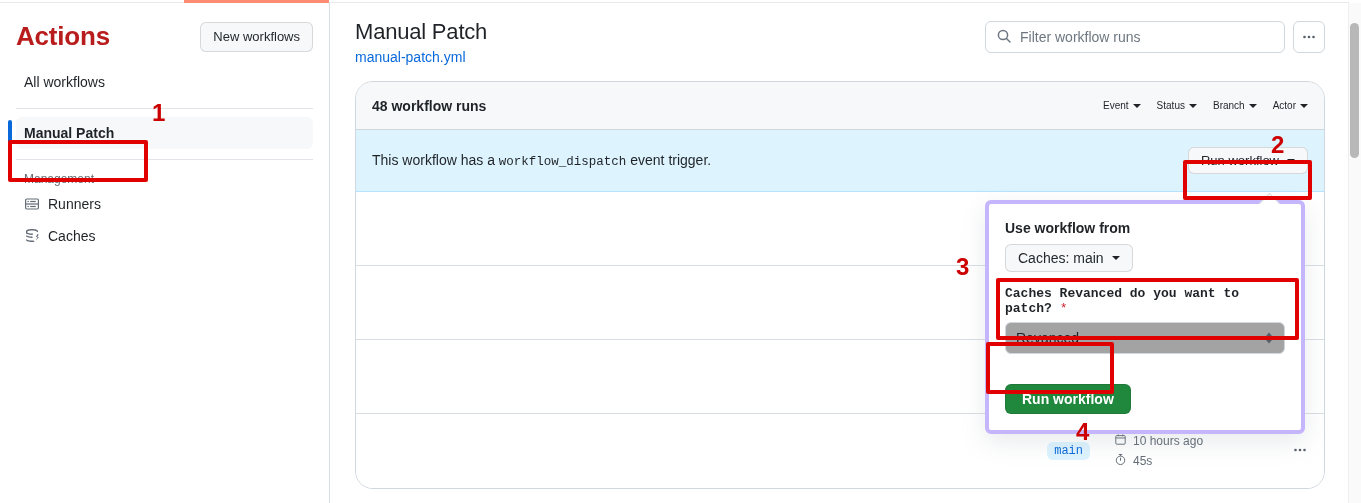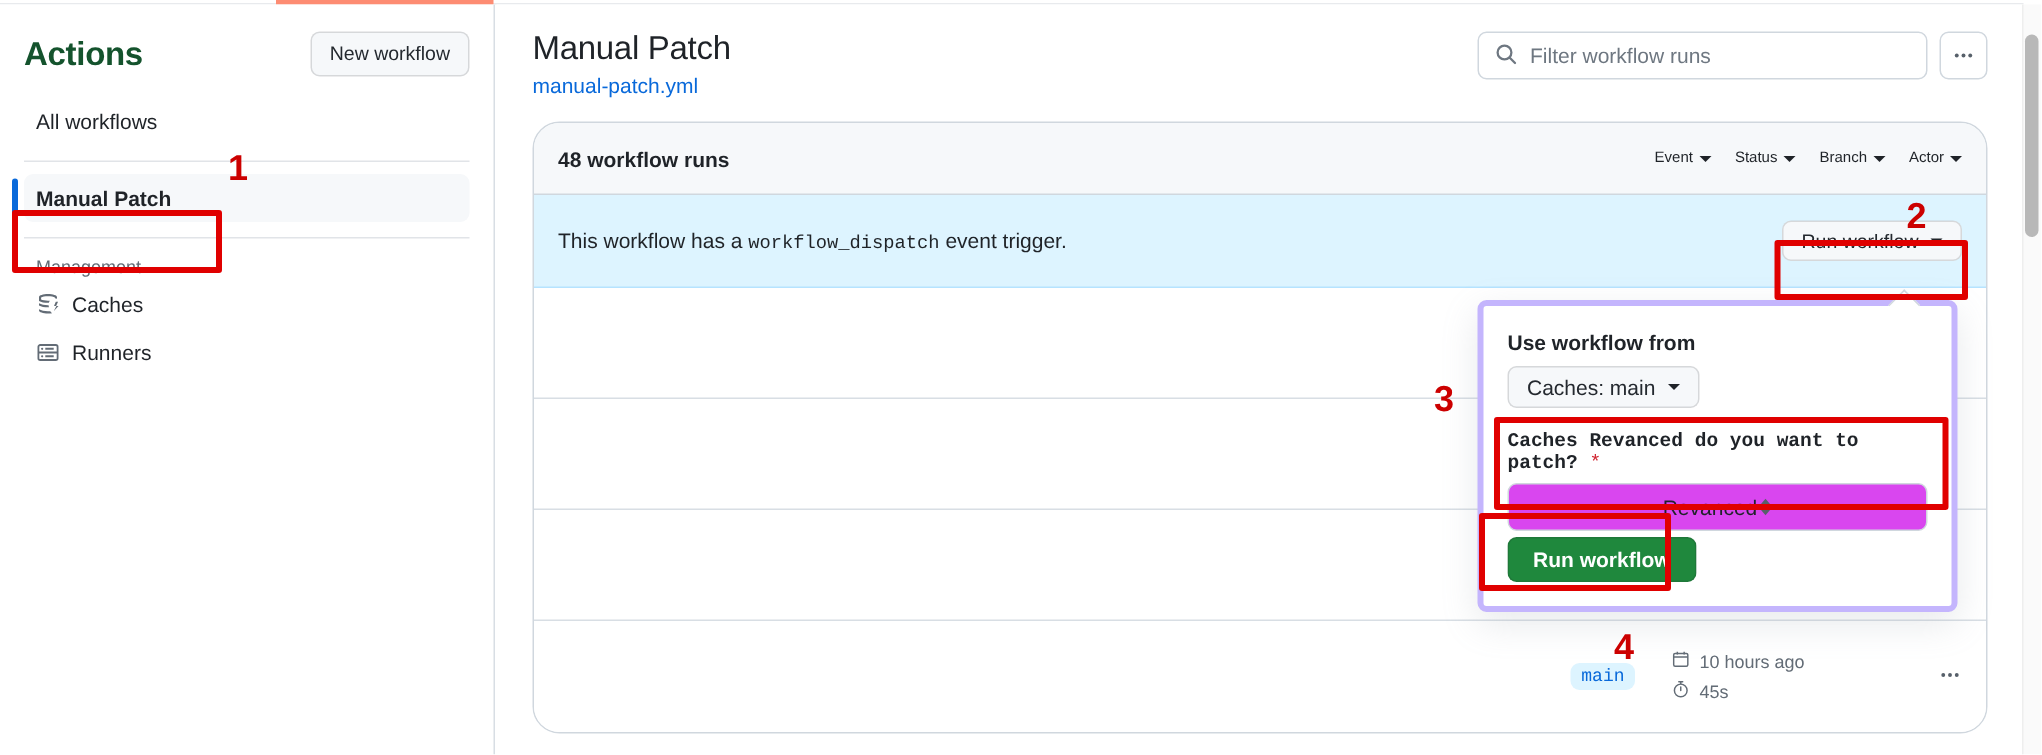--- a/index.html
+++ b/index.html
@@ -26,21 +26,21 @@
   
   .sidebar {
     position: absolute; left: 0; top: 3px; width: 330px; height: 500px;
     background: #ffffff; border-right: 1px solid #d8dee4;
     padding: 0 16px;
   }
   .sidebar-head {
     display: flex; align-items: center; justify-content: space-between;
     padding: 18px 0 14px 0;
   }
-  .sidebar-title { font-size: 22px; font-weight: 700; letter-spacing: -.2px; color: #14532d; }
+  .sidebar-title { font-size: 26px; font-weight: 700; letter-spacing: -.2px; color: #b91c1c; }
   .new-workflow-btn {
     border: 1px solid rgba(31,35,40,.15); border-radius: 6px;
     background: #f6f8fa; color: #24292f;
     font-size: 13px; padding: 5px 12px; line-height: 18px;
     font-family: "Liberation Sans", sans-serif; cursor: pointer;
   }
   .nav-item {
     display: flex; align-items: center; gap: 8px;
     height: 32px; padding: 0 8px; border-radius: 6px;
     font-size: 14px; color: #1f2328; cursor: pointer;
@@ -159,22 +159,22 @@
     cursor: pointer; margin-bottom: 14px;
   }
   .input-label {
     font-family: "Liberation Mono", monospace;
     font-size: 13px; font-weight: 700; color: #1f2328; margin-bottom: 6px;
     display: block;
   }
   .required-star { color: #cf222e; font-weight: 400; }
   .select-field {
     width: 100%; height: 32px; border: 1px solid #d0d7de; border-radius: 6px;
-    background: #d946ef; display: flex; align-items: center; justify-content: center;
-    padding: 0 10px; font-size: 14px; color: #1f2328; cursor: pointer; margin-bottom: 4px;
+    background: #a3a3a3; display: flex; align-items: center; justify-content: space-between;
+    padding: 0 10px; font-size: 14px; color: #1f2328; cursor: pointer; margin-bottom: 30px;
   }
   .updown { display: flex; flex-direction: column; gap: 2px; color: #57606a; }
   .green-btn {
     background: #1f883d; border: 1px solid rgba(31,35,40,.15);
     border-radius: 6px; color: #fff; font-size: 14px; font-weight: 600;
     padding: 6px 16px; cursor: pointer; font-family: "Liberation Sans", sans-serif;
   }
 
   
   .anno-box {
@@ -200,60 +200,60 @@
 <body>
 
 <div id="app">
 
   <div class="top-hairline"></div>
   <div class="top-progress"></div>
 
   <div class="sidebar">
     <div class="sidebar-head">
       <div class="sidebar-title">Actions</div>
-      <button class="new-workflow-btn">New workflow</button>
+      <button class="new-workflow-btn">New workflows</button>
     </div>
 
     <div class="nav-item">
       <span>All workflows</span>
     </div>
 
     <div class="nav-sep"></div>
 
 
     <div class="nav-item active">
       <span>Manual Patch</span>
     </div>
 
     <div class="nav-sep"></div>
 
     <div class="nav-group-label">Management</div>
-
-    <div class="nav-item">
-      <span class="nav-icon">
-        <svg width="16" height="16" viewBox="0 0 16 16" fill="currentColor" aria-hidden="true">
-          <path d="M2 3c0-1.1 2.7-2 6-2s6 .9 6 2v1.2c-.4-.2-.9-.3-1.4-.4V3.3C11.8 2.9 10.1 2.5 8 2.5S4.2 2.9 3.4 3.3v1.4C4.2 5.1 5.9 5.5 8 5.5c.4 0 .8 0 1.2 0-.3.4-.5.9-.6 1.4H8c-2.4 0-4.5-.5-6-1.3V3Zm0 4.2C3.5 8 5.6 8.5 8 8.5h.4c0 .5.1.9.3 1.4H8c-2.4 0-4.5-.5-6-1.3v-1.4Zm0 4C3.5 12 5.6 12.5 8 12.5h1.5c.3.5.7 1 1.2 1.3-.8.1-1.7.2-2.7.2-3.3 0-6-.9-6-2v-.8Z"></path>
-          <path d="M13.2 6.2 12 9h1.6l-1.8 3.5L15 9h-1.6l1.3-2.8h-1.5Z"></path>
-        </svg>
-      </span>
-      <span>Caches</span>
-    </div>
 
     <div class="nav-item">
       <span class="nav-icon">
         <svg width="16" height="16" viewBox="0 0 16 16" fill="none" stroke="currentColor" stroke-width="1.2" aria-hidden="true">
           <rect x="1.6" y="3" width="12.8" height="10" rx="1.2"></rect>
           <line x1="1.6" y1="8" x2="14.4" y2="8"></line>
           <circle cx="4.1" cy="5.5" r=".75" fill="currentColor" stroke="none"></circle>
           <line x1="6.2" y1="5.5" x2="11.8" y2="5.5"></line>
           <circle cx="4.1" cy="10.5" r=".75" fill="currentColor" stroke="none"></circle>
           <line x1="6.2" y1="10.5" x2="11.8" y2="10.5"></line>
         </svg>
       </span>
       <span>Runners</span>
+    </div>
+
+    <div class="nav-item">
+      <span class="nav-icon">
+        <svg width="16" height="16" viewBox="0 0 16 16" fill="currentColor" aria-hidden="true">
+          <path d="M2 3c0-1.1 2.7-2 6-2s6 .9 6 2v1.2c-.4-.2-.9-.3-1.4-.4V3.3C11.8 2.9 10.1 2.5 8 2.5S4.2 2.9 3.4 3.3v1.4C4.2 5.1 5.9 5.5 8 5.5c.4 0 .8 0 1.2 0-.3.4-.5.9-.6 1.4H8c-2.4 0-4.5-.5-6-1.3V3Zm0 4.2C3.5 8 5.6 8.5 8 8.5h.4c0 .5.1.9.3 1.4H8c-2.4 0-4.5-.5-6-1.3v-1.4Zm0 4C3.5 12 5.6 12.5 8 12.5h1.5c.3.5.7 1 1.2 1.3-.8.1-1.7.2-2.7.2-3.3 0-6-.9-6-2v-.8Z"></path>
+          <path d="M13.2 6.2 12 9h1.6l-1.8 3.5L15 9h-1.6l1.3-2.8h-1.5Z"></path>
+        </svg>
+      </span>
+      <span>Caches</span>
     </div>
   </div>
 
   <div class="main">
 
     <div class="main-head">
       <div>
         <div class="page-title">Manual Patch</div>
         <div class="page-subtitle">manual-patch.yml</div>
       </div>

